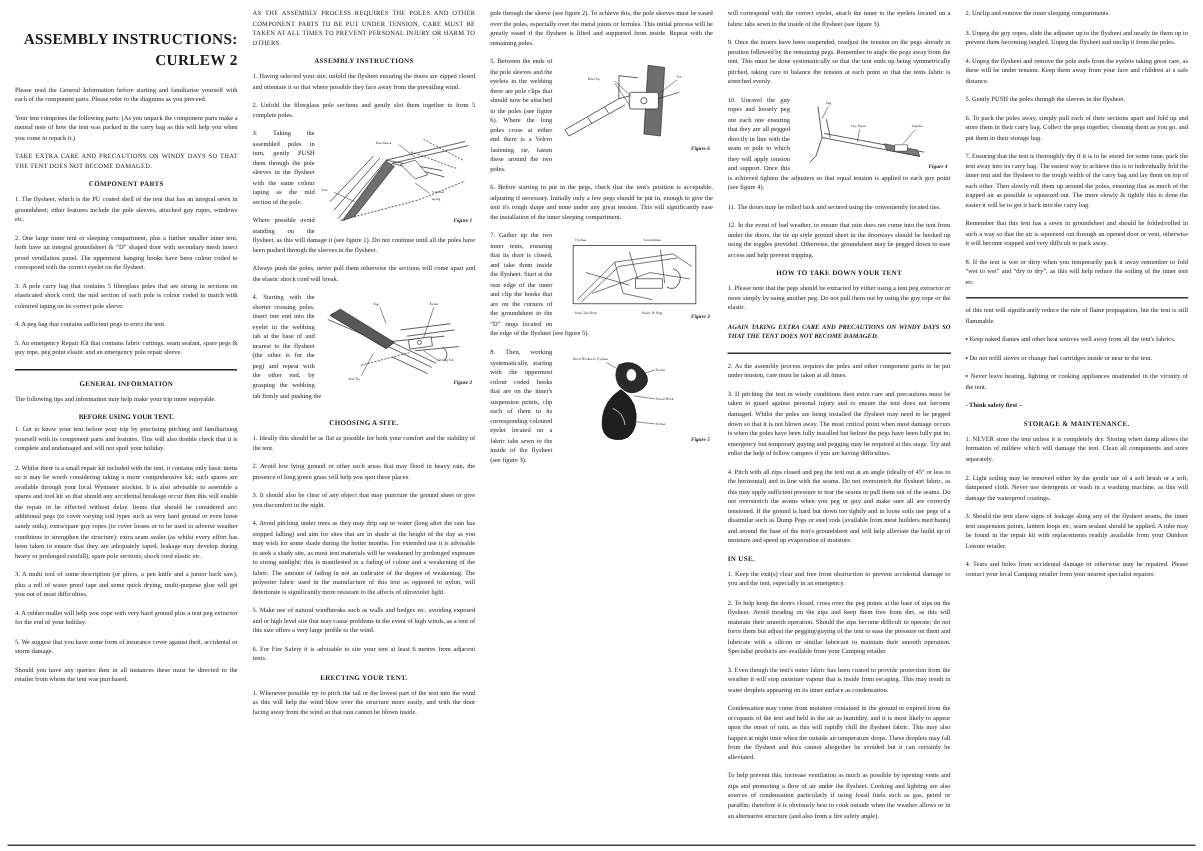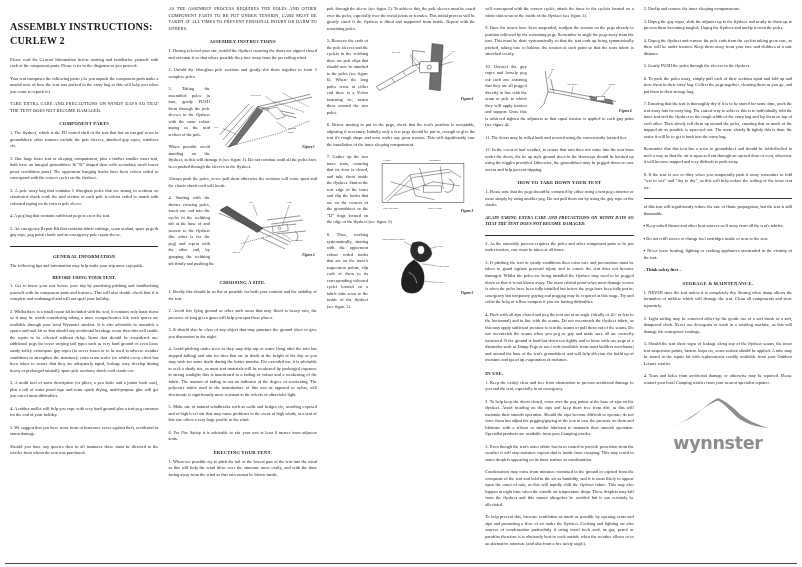--- a/index.html
+++ b/index.html
@@ -21,21 +21,21 @@
   .col {
     width: 160px;
     padding: 0 5px;
     position: relative;
   }
   .col + .col { border-left: none; }
 
   h1.title {
     font-size: 10.2px;
     font-weight: bold;
-    text-align: left;
+    text-align: right;
     line-height: 1.35;
     margin: 14px 0 9px 0;
     letter-spacing: 0.2px;
   }
   p {
     margin: 0 0 6px 0;
     font-size: 4.35px;
     line-height: 1.5;
     text-align: justify;
     text-justify: inter-word;
@@ -379,22 +379,16 @@
     <p class="bullet">▪ Do not refill stoves or change fuel cartridges inside or near to the tent.</p>
     <p class="bullet">▪ Never leave heating, lighting or cooking appliances unattended in the vicinity of the tent.</p>
     <p class="bold">- Think safety first –</p>
 
     <div class="sec-head">STORAGE &amp; MAINTENANCE.</div>
     <p>1. NEVER store the tent unless it is completely dry. Storing when damp allows the formation of mildew which will damage the tent. Clean all components and store separately.</p>
     <p>2. Light soiling may be removed either by the gentle use of a soft brush or a soft, dampened cloth. Never use detergents or wash in a washing machine, as this will damage the waterproof coatings.</p>
     <p>3. Should the tent show signs of leakage along any of the flysheet seams, the inner tent suspension points, lantern loops etc, seam sealant should be applied. A tube may be found in the repair kit with replacements readily available from your Outdoor Leisure retailer.</p>
     <p>4. Tears and holes from accidental damage or otherwise may be repaired. Please contact your local Camping retailer from your nearest specialist repairer.</p>
 
-    <div class="logo-wrap">
-      <svg viewBox="0 0 200 86" xmlns="http://www.w3.org/2000/svg">
-        <path fill="#8d8d8d" d="M18 46 C40 42 52 34 66 24 C78 16 88 8 100 4 C112 10 120 22 130 30 C140 38 156 44 176 46 C160 40 148 36 138 28 C128 20 118 8 100 0 C84 8 74 20 62 28 C50 36 36 42 18 46 Z"></path>
-        <text class="wordmark" x="100" y="78" text-anchor="middle">wynnster</text>
-      </svg>
-    </div>
   </div>
 
   <div class="footer-rule"></div>
 </div>
 
 </body></html>

